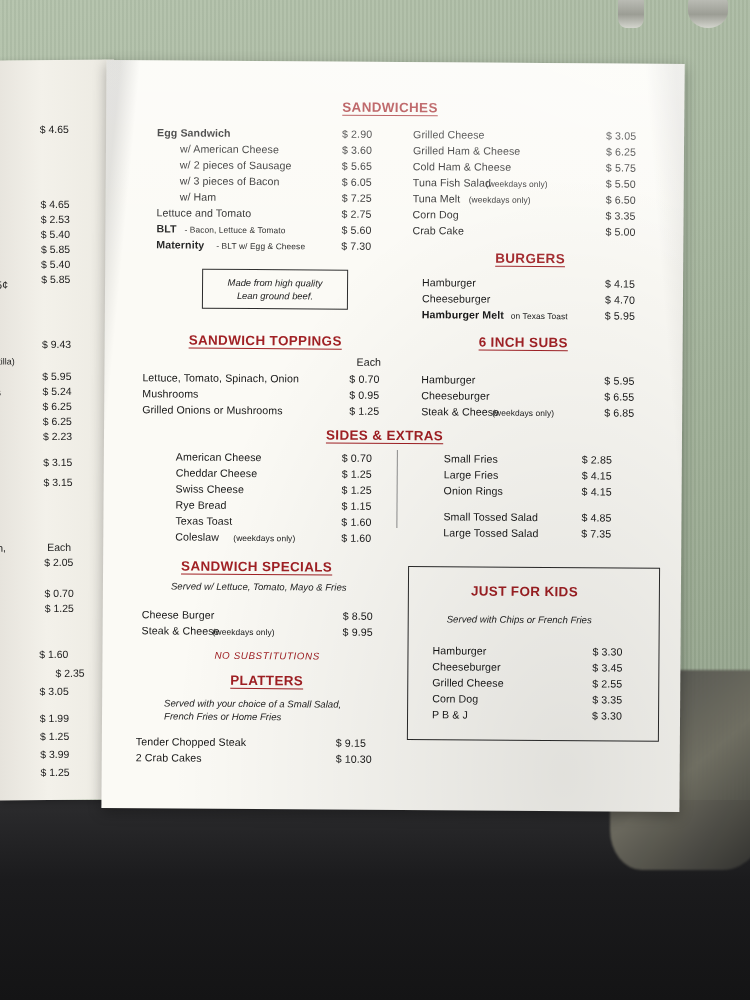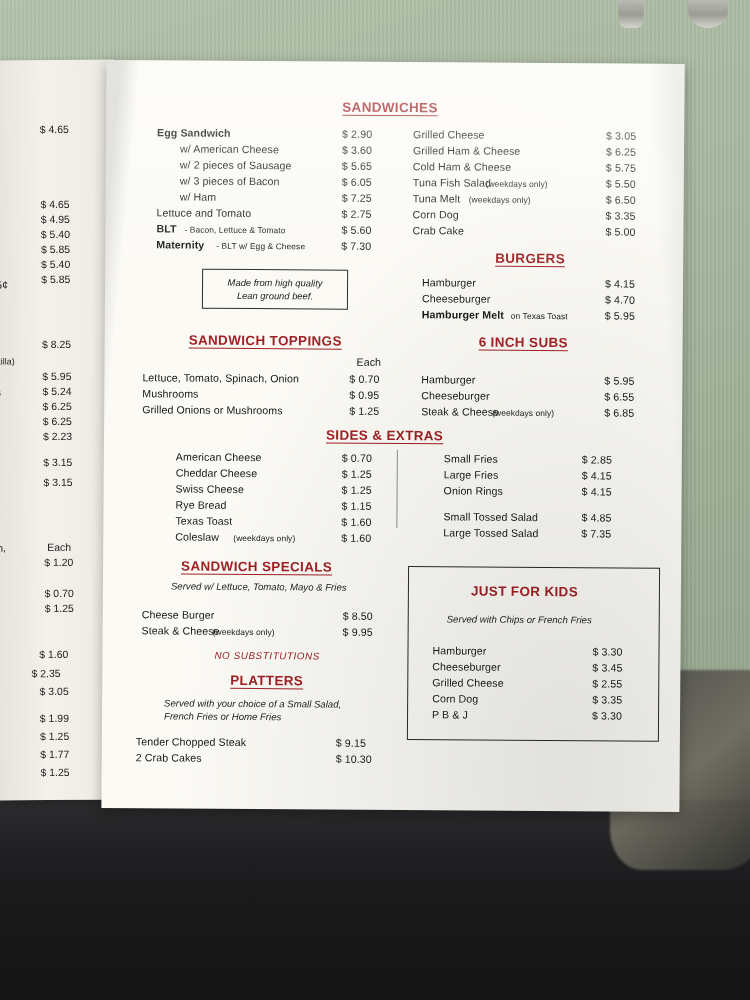--- a/index.html
+++ b/index.html
@@ -167,50 +167,50 @@
 <div class="scene">
   <div class="bg-cloth"></div>
   <div class="bg-cutlery a"></div>
   <div class="bg-cutlery b"></div>
   <div class="bg-dark-bottom"></div>
   <div class="bg-chair"></div>
 
   <div class="page-left">
     <div class="lp price" style="left:14px; top:63px;">$ 4.65</div>
     <div class="lp price" style="left:14px; top:138px;">$ 4.65</div>
-    <div class="lp price" style="left:14px; top:153px;">$ 4.95</div>
+    <div class="lp price" style="left:14px; top:153px;">$ 2.53</div>
     <div class="lp price" style="left:14px; top:168px;">$ 5.40</div>
     <div class="lp price" style="left:14px; top:183px;">$ 5.85</div>
     <div class="lp price" style="left:14px; top:198px;">$ 5.40</div>
     <div class="lp price" style="left:14px; top:213px;">$ 5.85</div>
     <div class="lp" style="left:-4px; top:218px;">55¢</div>
 
-    <div class="lp price" style="left:14px; top:278px;">$ 8.25</div>
+    <div class="lp price" style="left:14px; top:278px;">$ 9.43</div>
     <div class="lp small" style="left:0px; top:296px; font-size:9px;">rtilla)</div>
     <div class="lp price" style="left:14px; top:310px;">$ 5.95</div>
     <div class="lp" style="left:0px; top:325px;">s</div>
     <div class="lp price" style="left:14px; top:325px;">$ 5.24</div>
     <div class="lp price" style="left:14px; top:340px;">$ 6.25</div>
     <div class="lp price" style="left:14px; top:355px;">$ 6.25</div>
     <div class="lp price" style="left:14px; top:370px;">$ 2.23</div>
     <div class="lp price" style="left:14px; top:396px;">$ 3.15</div>
     <div class="lp price" style="left:14px; top:416px;">$ 3.15</div>
 
     <div class="lp" style="left:0px; top:481px;">n,</div>
     <div class="lp" style="left:50px; top:481px;">Each</div>
-    <div class="lp price" style="left:14px; top:496px;">$ 1.20</div>
+    <div class="lp price" style="left:14px; top:496px;">$ 2.05</div>
     <div class="lp price" style="left:14px; top:527px;">$ 0.70</div>
     <div class="lp price" style="left:14px; top:542px;">$ 1.25</div>
 
     <div class="lp price" style="left:8px; top:588px;">$ 1.60</div>
-    <div class="lp price" style="left:0; top:607px;">$ 2.35</div>
+    <div class="lp price" style="left:24px; top:607px;">$ 2.35</div>
     <div class="lp price" style="left:8px; top:625px;">$ 3.05</div>
     <div class="lp price" style="left:8px; top:652px;">$ 1.99</div>
     <div class="lp price" style="left:8px; top:670px;">$ 1.25</div>
-    <div class="lp price" style="left:8px; top:688px;">$ 1.77</div>
+    <div class="lp price" style="left:8px; top:688px;">$ 3.99</div>
     <div class="lp price" style="left:8px; top:706px;">$ 1.25</div>
   </div>
 
   <div class="page-main">
 
     <div class="sect" style="left:236px; top:38px;">SANDWICHES</div>
 
     <div class="m bold" style="left:51px;  top:66px;">Egg Sandwich</div>
     <div class="m price" style="left:236px; top:66px;">$ 2.90</div>
     <div class="m" style="left:74px;  top:82px;">w/ American Cheese</div>

